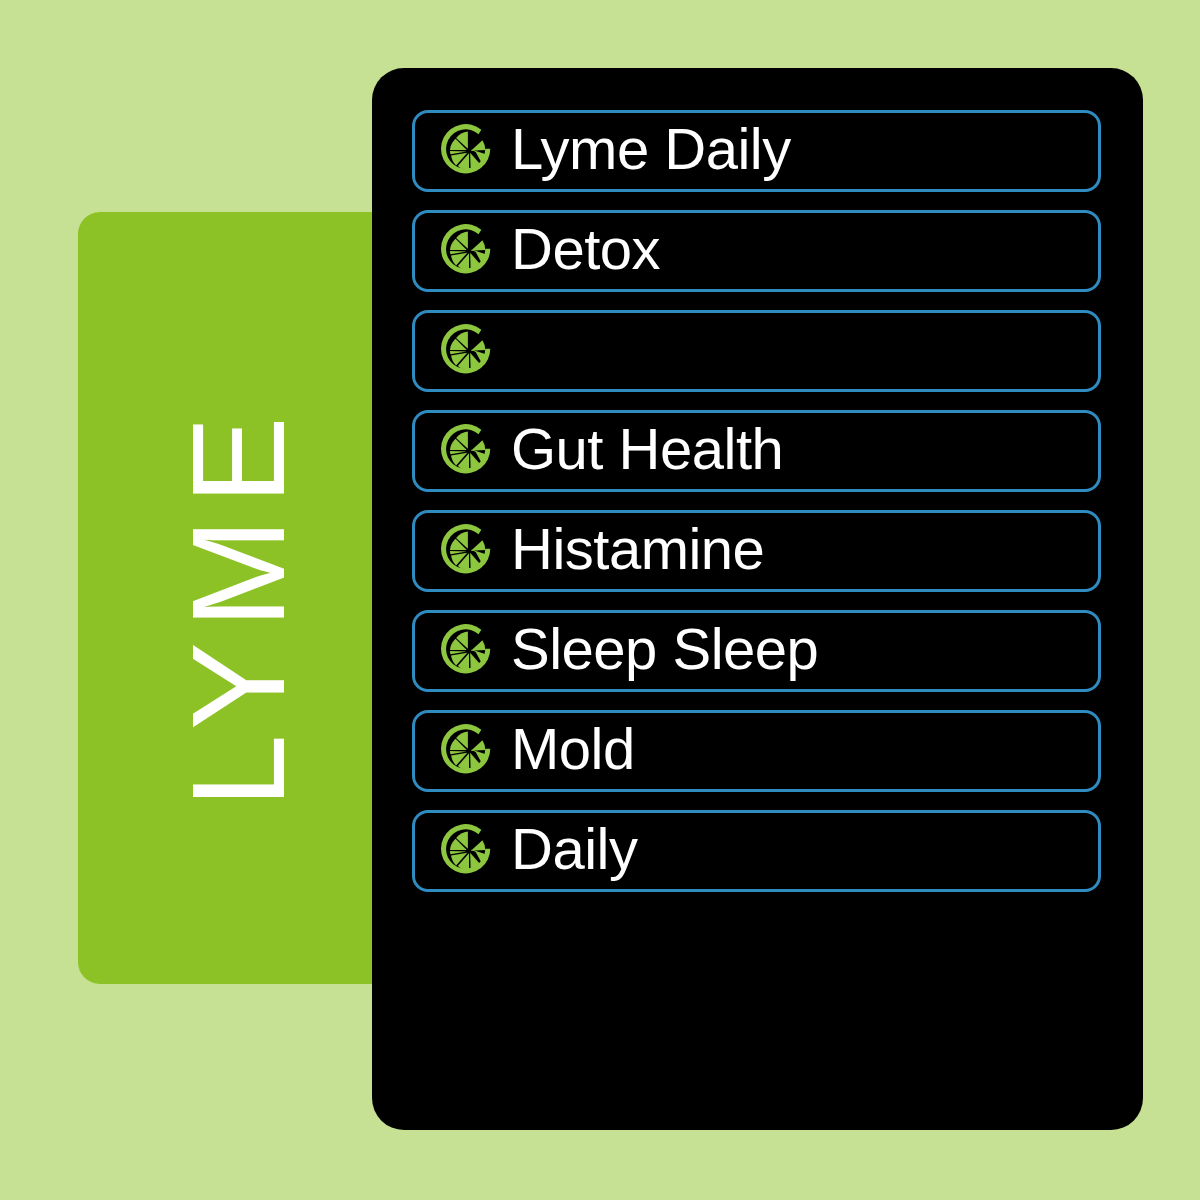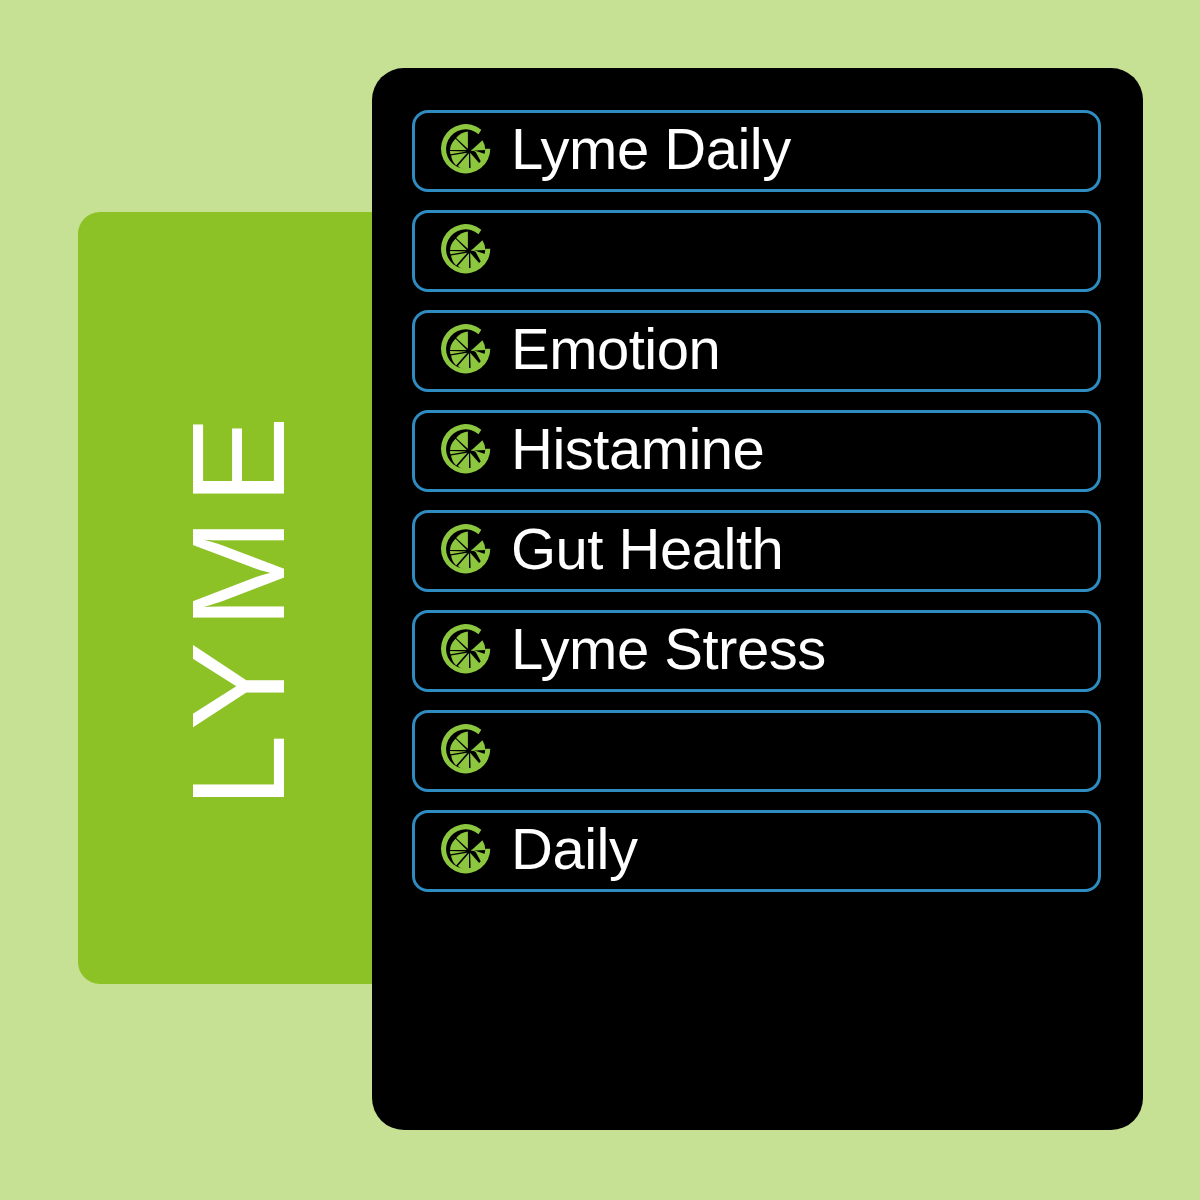--- a/index.html
+++ b/index.html
@@ -153,41 +153,62 @@
       <path d="M48 46 L48 15 A31 31 0 0 0 27 27 Z"></path>
       <path d="M46 48 L16 48 A31 31 0 0 1 26 28 Z"></path>
       <path d="M46 51 L17 56 A31 31 0 0 1 16 50 Z"></path>
       <path d="M47 53 L27 76 A31 31 0 0 1 18 58 Z"></path>
       <path d="M50 54 L50 84 A31 31 0 0 1 30 77 Z"></path>
       <path d="M52 53 L72 76 A31 31 0 0 1 53 84 Z"></path>
       <path d="M53 50 L74 31 A31 31 0 0 1 79 48 L62 49 Z"></path>
       <path d="M53 47 L62 52 L74 74 A31 31 0 0 0 80 56 Z"></path>
     </g>
   </svg>
-        </div>
-        <div class="menu-item">
-          <svg class="item-icon" viewBox="0 0 100 100" xmlns="http://www.w3.org/2000/svg" aria-hidden="true">
-
-    <path d="M 72 12
-             A 44 44 0 1 0 88 46
-             L 79 46
-             A 35 35 0 1 1 67 20 Z" fill="#8dc63f"></path>
-
-    <g fill="#8dc63f">
-      <path d="M48 46 L48 15 A31 31 0 0 0 27 27 Z"></path>
-      <path d="M46 48 L16 48 A31 31 0 0 1 26 28 Z"></path>
-      <path d="M46 51 L17 56 A31 31 0 0 1 16 50 Z"></path>
-      <path d="M47 53 L27 76 A31 31 0 0 1 18 58 Z"></path>
-      <path d="M50 54 L50 84 A31 31 0 0 1 30 77 Z"></path>
-      <path d="M52 53 L72 76 A31 31 0 0 1 53 84 Z"></path>
-      <path d="M53 50 L74 31 A31 31 0 0 1 79 48 L62 49 Z"></path>
-      <path d="M53 47 L62 52 L74 74 A31 31 0 0 0 80 56 Z"></path>
-    </g>
-  </svg>
-          <span class="item-label">Emotion</span>
+          <span class="item-label">Detox</span>
+        </div>
+        <div class="menu-item">
+          <svg class="item-icon" viewBox="0 0 100 100" xmlns="http://www.w3.org/2000/svg" aria-hidden="true">
+
+    <path d="M 72 12
+             A 44 44 0 1 0 88 46
+             L 79 46
+             A 35 35 0 1 1 67 20 Z" fill="#8dc63f"></path>
+
+    <g fill="#8dc63f">
+      <path d="M48 46 L48 15 A31 31 0 0 0 27 27 Z"></path>
+      <path d="M46 48 L16 48 A31 31 0 0 1 26 28 Z"></path>
+      <path d="M46 51 L17 56 A31 31 0 0 1 16 50 Z"></path>
+      <path d="M47 53 L27 76 A31 31 0 0 1 18 58 Z"></path>
+      <path d="M50 54 L50 84 A31 31 0 0 1 30 77 Z"></path>
+      <path d="M52 53 L72 76 A31 31 0 0 1 53 84 Z"></path>
+      <path d="M53 50 L74 31 A31 31 0 0 1 79 48 L62 49 Z"></path>
+      <path d="M53 47 L62 52 L74 74 A31 31 0 0 0 80 56 Z"></path>
+    </g>
+  </svg>
+        </div>
+        <div class="menu-item">
+          <svg class="item-icon" viewBox="0 0 100 100" xmlns="http://www.w3.org/2000/svg" aria-hidden="true">
+
+    <path d="M 72 12
+             A 44 44 0 1 0 88 46
+             L 79 46
+             A 35 35 0 1 1 67 20 Z" fill="#8dc63f"></path>
+
+    <g fill="#8dc63f">
+      <path d="M48 46 L48 15 A31 31 0 0 0 27 27 Z"></path>
+      <path d="M46 48 L16 48 A31 31 0 0 1 26 28 Z"></path>
+      <path d="M46 51 L17 56 A31 31 0 0 1 16 50 Z"></path>
+      <path d="M47 53 L27 76 A31 31 0 0 1 18 58 Z"></path>
+      <path d="M50 54 L50 84 A31 31 0 0 1 30 77 Z"></path>
+      <path d="M52 53 L72 76 A31 31 0 0 1 53 84 Z"></path>
+      <path d="M53 50 L74 31 A31 31 0 0 1 79 48 L62 49 Z"></path>
+      <path d="M53 47 L62 52 L74 74 A31 31 0 0 0 80 56 Z"></path>
+    </g>
+  </svg>
+          <span class="item-label">Gut Health</span>
         </div>
         <div class="menu-item">
           <svg class="item-icon" viewBox="0 0 100 100" xmlns="http://www.w3.org/2000/svg" aria-hidden="true">
 
     <path d="M 72 12
              A 44 44 0 1 0 88 46
              L 79 46
              A 35 35 0 1 1 67 20 Z" fill="#8dc63f"></path>
 
     <g fill="#8dc63f">
@@ -215,62 +236,42 @@
       <path d="M48 46 L48 15 A31 31 0 0 0 27 27 Z"></path>
       <path d="M46 48 L16 48 A31 31 0 0 1 26 28 Z"></path>
       <path d="M46 51 L17 56 A31 31 0 0 1 16 50 Z"></path>
       <path d="M47 53 L27 76 A31 31 0 0 1 18 58 Z"></path>
       <path d="M50 54 L50 84 A31 31 0 0 1 30 77 Z"></path>
       <path d="M52 53 L72 76 A31 31 0 0 1 53 84 Z"></path>
       <path d="M53 50 L74 31 A31 31 0 0 1 79 48 L62 49 Z"></path>
       <path d="M53 47 L62 52 L74 74 A31 31 0 0 0 80 56 Z"></path>
     </g>
   </svg>
-          <span class="item-label">Gut Health</span>
-        </div>
-        <div class="menu-item">
-          <svg class="item-icon" viewBox="0 0 100 100" xmlns="http://www.w3.org/2000/svg" aria-hidden="true">
-
-    <path d="M 72 12
-             A 44 44 0 1 0 88 46
-             L 79 46
-             A 35 35 0 1 1 67 20 Z" fill="#8dc63f"></path>
-
-    <g fill="#8dc63f">
-      <path d="M48 46 L48 15 A31 31 0 0 0 27 27 Z"></path>
-      <path d="M46 48 L16 48 A31 31 0 0 1 26 28 Z"></path>
-      <path d="M46 51 L17 56 A31 31 0 0 1 16 50 Z"></path>
-      <path d="M47 53 L27 76 A31 31 0 0 1 18 58 Z"></path>
-      <path d="M50 54 L50 84 A31 31 0 0 1 30 77 Z"></path>
-      <path d="M52 53 L72 76 A31 31 0 0 1 53 84 Z"></path>
-      <path d="M53 50 L74 31 A31 31 0 0 1 79 48 L62 49 Z"></path>
-      <path d="M53 47 L62 52 L74 74 A31 31 0 0 0 80 56 Z"></path>
-    </g>
-  </svg>
-          <span class="item-label">Lyme Stress</span>
-        </div>
-        <div class="menu-item">
-          <svg class="item-icon" viewBox="0 0 100 100" xmlns="http://www.w3.org/2000/svg" aria-hidden="true">
-
-    <path d="M 72 12
-             A 44 44 0 1 0 88 46
-             L 79 46
-             A 35 35 0 1 1 67 20 Z" fill="#8dc63f"></path>
-
-    <g fill="#8dc63f">
-      <path d="M48 46 L48 15 A31 31 0 0 0 27 27 Z"></path>
-      <path d="M46 48 L16 48 A31 31 0 0 1 26 28 Z"></path>
-      <path d="M46 51 L17 56 A31 31 0 0 1 16 50 Z"></path>
-      <path d="M47 53 L27 76 A31 31 0 0 1 18 58 Z"></path>
-      <path d="M50 54 L50 84 A31 31 0 0 1 30 77 Z"></path>
-      <path d="M52 53 L72 76 A31 31 0 0 1 53 84 Z"></path>
-      <path d="M53 50 L74 31 A31 31 0 0 1 79 48 L62 49 Z"></path>
-      <path d="M53 47 L62 52 L74 74 A31 31 0 0 0 80 56 Z"></path>
-    </g>
-  </svg>
+          <span class="item-label">Sleep Sleep</span>
+        </div>
+        <div class="menu-item">
+          <svg class="item-icon" viewBox="0 0 100 100" xmlns="http://www.w3.org/2000/svg" aria-hidden="true">
+
+    <path d="M 72 12
+             A 44 44 0 1 0 88 46
+             L 79 46
+             A 35 35 0 1 1 67 20 Z" fill="#8dc63f"></path>
+
+    <g fill="#8dc63f">
+      <path d="M48 46 L48 15 A31 31 0 0 0 27 27 Z"></path>
+      <path d="M46 48 L16 48 A31 31 0 0 1 26 28 Z"></path>
+      <path d="M46 51 L17 56 A31 31 0 0 1 16 50 Z"></path>
+      <path d="M47 53 L27 76 A31 31 0 0 1 18 58 Z"></path>
+      <path d="M50 54 L50 84 A31 31 0 0 1 30 77 Z"></path>
+      <path d="M52 53 L72 76 A31 31 0 0 1 53 84 Z"></path>
+      <path d="M53 50 L74 31 A31 31 0 0 1 79 48 L62 49 Z"></path>
+      <path d="M53 47 L62 52 L74 74 A31 31 0 0 0 80 56 Z"></path>
+    </g>
+  </svg>
+          <span class="item-label">Mold</span>
         </div>
         <div class="menu-item">
           <svg class="item-icon" viewBox="0 0 100 100" xmlns="http://www.w3.org/2000/svg" aria-hidden="true">
 
     <path d="M 72 12
              A 44 44 0 1 0 88 46
              L 79 46
              A 35 35 0 1 1 67 20 Z" fill="#8dc63f"></path>
 
     <g fill="#8dc63f">

